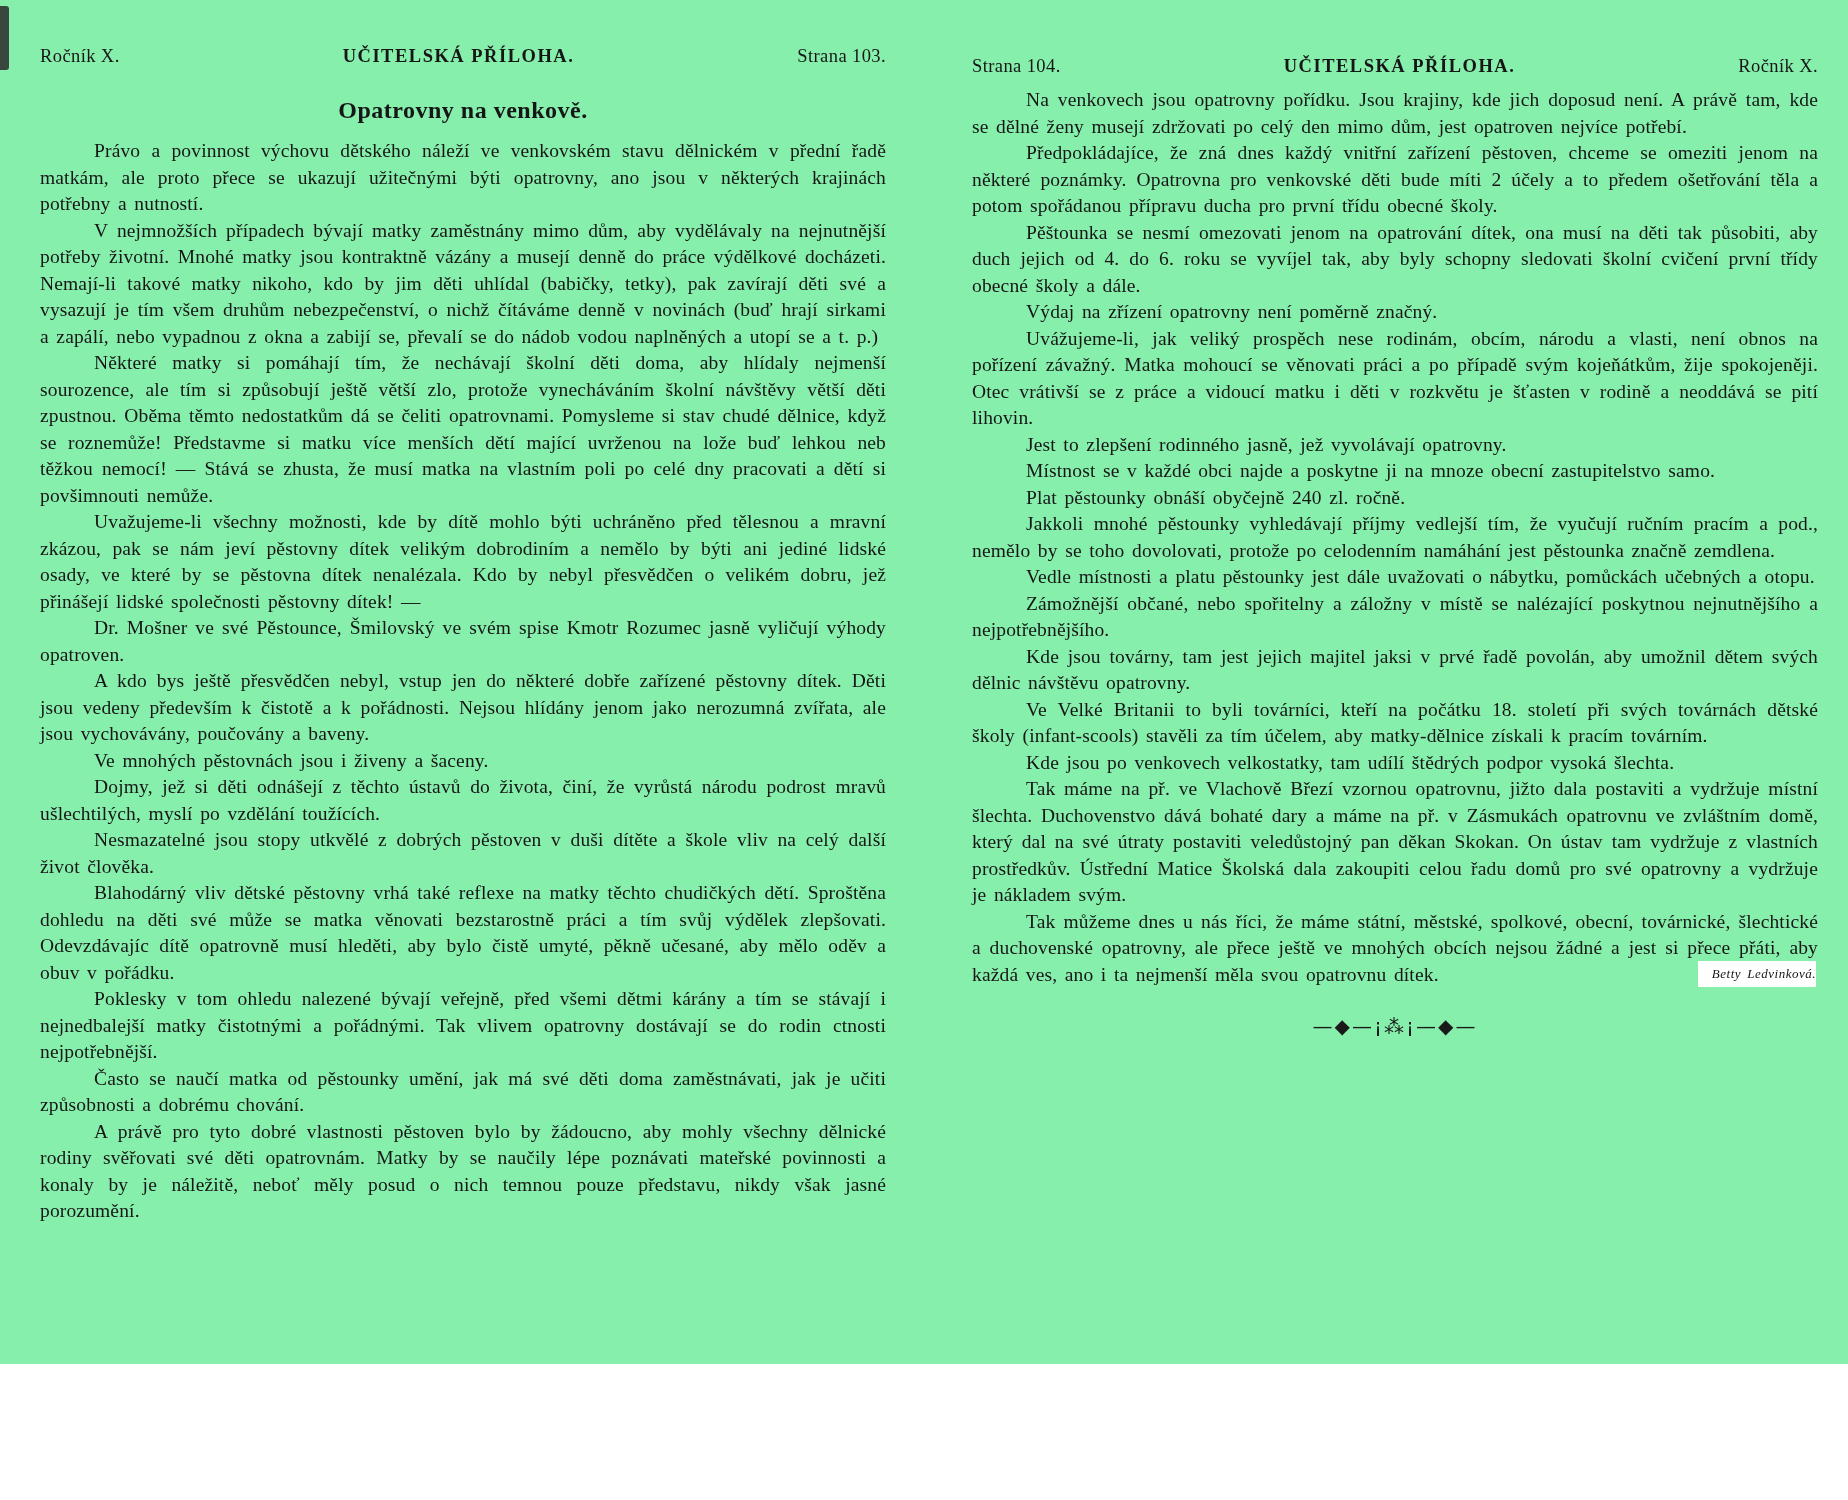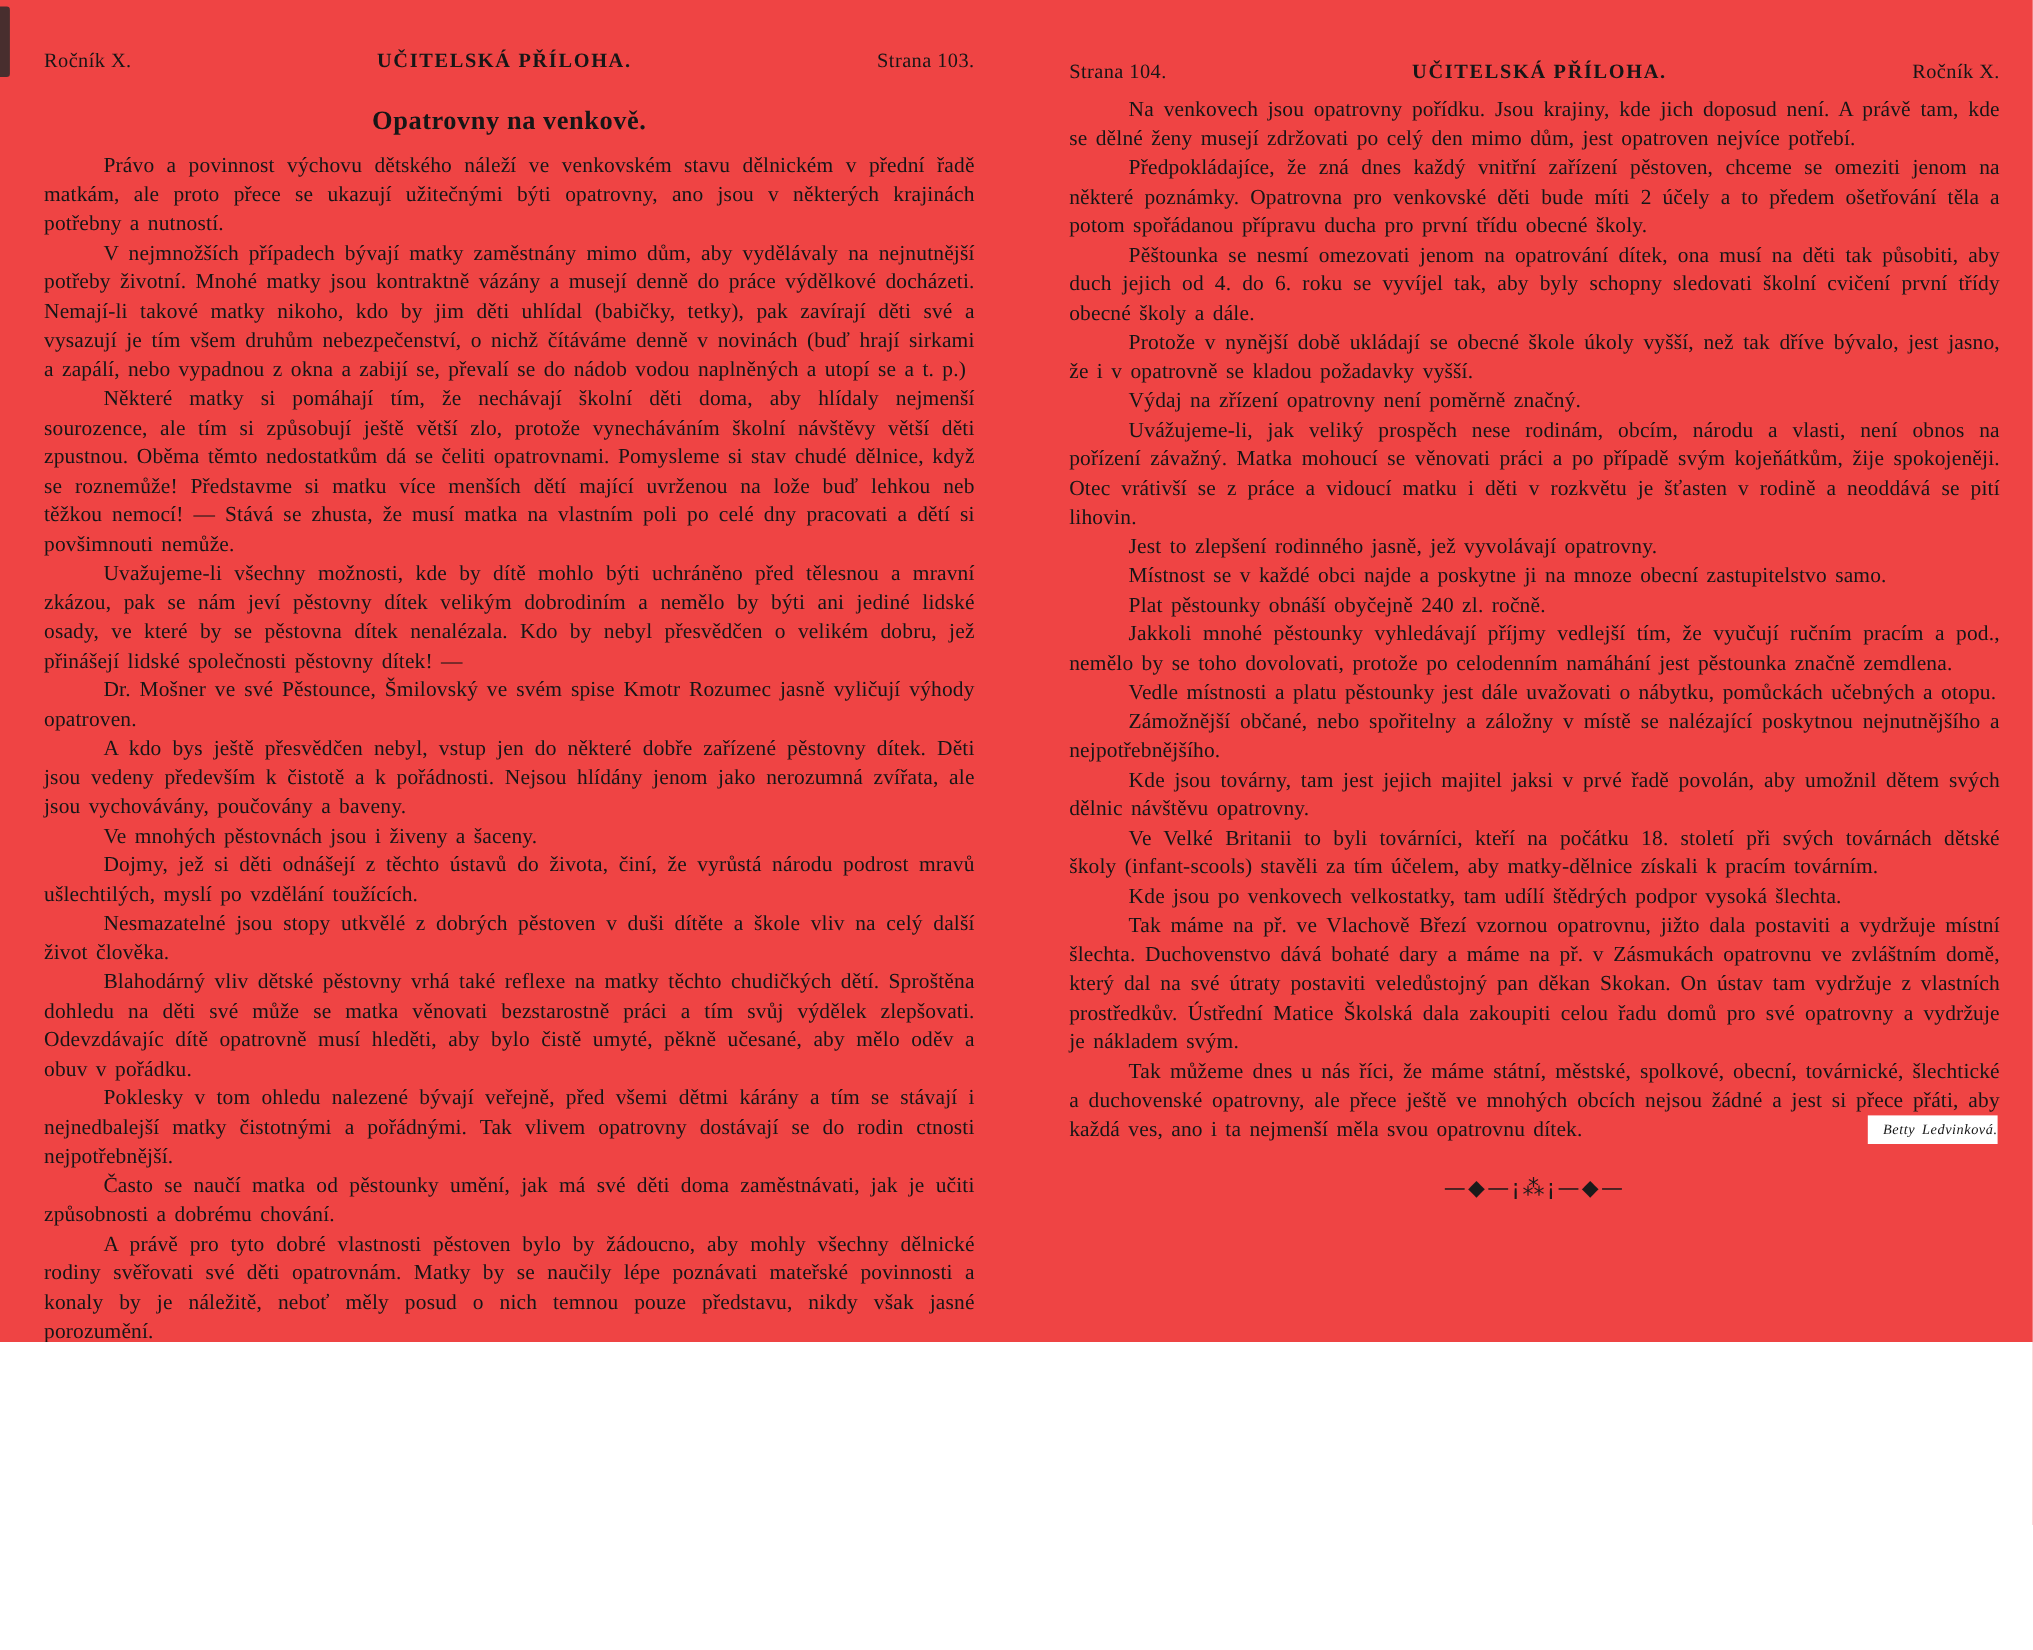--- a/index.html
+++ b/index.html
@@ -4,22 +4,22 @@
 <style>
   html, body { margin: 0; padding: 0; }
   body {
     width: 1848px; height: 1500px;
     background: #ffffff;
     font-family: "Liberation Serif", "DejaVu Serif", serif;
     color: #161616;
   }
   .sheet {
     position: relative;
-    width: 1848px; height: 1220px;
-    background: #ef4444;
+    width: 1848px; height: 1364px;
+    background: #86efac;
     overflow: hidden;
   }
   
   .scan-mark {
     position: absolute; left: 0; top: 6px;
     width: 9px; height: 64px;
     background: #2a2a2a;
     border-radius: 0 3px 3px 0;
     opacity: .85;
   }
@@ -116,21 +116,20 @@
       <span class="side">Strana 104.</span>
       <span class="jname">UČITELSKÁ PŘÍLOHA.</span>
       <span class="side">Ročník X.</span>
     </header>
 
     <div class="body-col">
 
     <p class="para">Na venkovech jsou opatrovny pořídku. Jsou krajiny, kde jich doposud není. A právě tam, kde se dělné ženy musejí zdržovati po celý den mimo dům, jest opatroven nejvíce potřebí.</p>
         <p class="para">Předpokládajíce, že zná dnes každý vnitřní zařízení pěstoven, chceme se omeziti jenom na některé poznámky. Opatrovna pro venkovské děti bude míti 2 účely a to předem ošetřování těla a potom spořádanou přípravu ducha pro první třídu obecné školy.</p>
         <p class="para">Pěštounka se nesmí omezovati jenom na opatrování dítek, ona musí na děti tak působiti, aby duch jejich od 4. do 6. roku se vyvíjel tak, aby byly schopny sledovati školní cvičení první třídy obecné školy a dále.</p>
-        <p class="para">Protože v nynější době ukládají se obecné škole úkoly vyšší, než tak dříve bývalo, jest jasno, že i v opatrovně se kladou požadavky vyšší.</p>
         <p class="para">Výdaj na zřízení opatrovny není poměrně značný.</p>
         <p class="para">Uvážujeme-li, jak veliký prospěch nese rodinám, obcím, národu a vlasti, není obnos na pořízení závažný. Matka mohoucí se věnovati práci a po případě svým kojeňátkům, žije spokojeněji. Otec vrátivší se z práce a vidoucí matku i děti v rozkvětu je šťasten v rodině a neoddává se pití lihovin.</p>
         <p class="para">Jest to zlepšení rodinného jasně, jež vyvolávají opatrovny.</p>
         <p class="para">Místnost se v každé obci najde a poskytne ji na mnoze obecní zastupitelstvo samo.</p>
         <p class="para">Plat pěstounky obnáší obyčejně 240 zl. ročně.</p>
         <p class="para">Jakkoli mnohé pěstounky vyhledávají příjmy vedlejší tím, že vyučují ručním pracím a pod., nemělo by se toho dovolovati, protože po celodenním namáhání jest pěstounka značně zemdlena.</p>
         <p class="para">Vedle místnosti a platu pěstounky jest dále uvažovati o nábytku, pomůckách učebných a otopu.</p>
         <p class="para">Zámožnější občané, nebo spořitelny a záložny v místě se nalézající poskytnou nejnutnějšího a nejpotřebnějšího.</p>
         <p class="para">Kde jsou továrny, tam jest jejich majitel jaksi v prvé řadě povolán, aby umožnil dětem svých dělnic návštěvu opatrovny.</p>
         <p class="para">Ve Velké Britanii to byli továrníci, kteří na počátku 18. století při svých továrnách dětské školy (infant-scools) stavěli za tím účelem, aby matky-dělnice získali k pracím továrním.</p>

